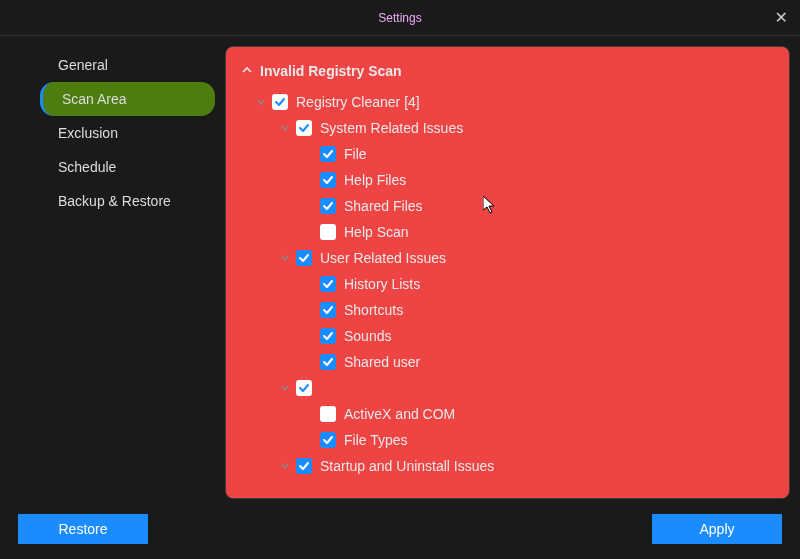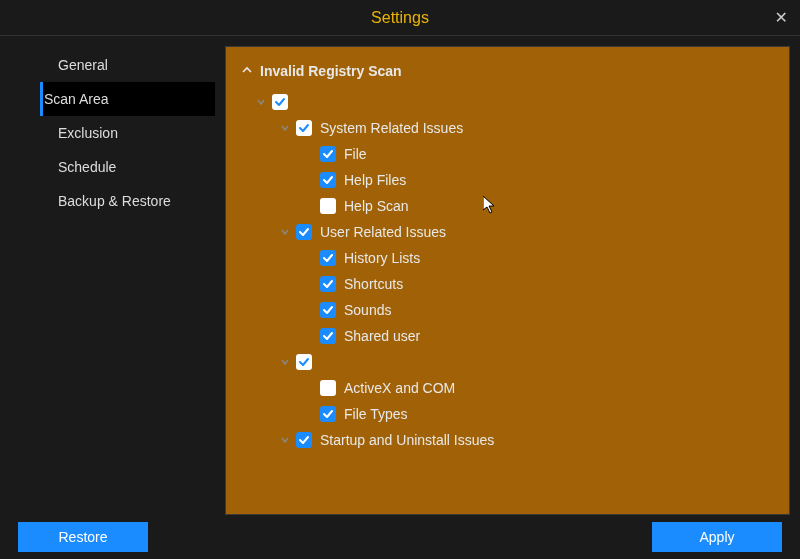--- a/index.html
+++ b/index.html
@@ -1,43 +1,43 @@
 <!DOCTYPE html>
 <html><head>
 <meta charset="utf-8">
 <style>
   * { box-sizing: border-box; margin: 0; padding: 0; font-family: "Segoe UI", Arial, sans-serif; }
   body { background: #0f0f0f; width: 800px; height: 559px; overflow: hidden; color: #e8e8e8; }
   .window { width: 800px; height: 559px; background: #1a1a1a; display: flex; flex-direction: column; }
   .titlebar { height: 36px; display: flex; align-items: center; justify-content: center; position: relative; border-bottom: 1px solid #333; }
-  .titlebar .title { font-size: 16px; color: #eab308; }
+  .titlebar .title { font-size: 12px; color: #f0abfc; }
   .titlebar .close { position: absolute; right: 12px; top: 8px; font-size: 16px; color: #ccc; cursor: pointer; }
   .body { flex: 1; display: flex; min-height: 0; margin-left: 40px; }
   .sidebar { width: 175px; padding-top: 12px; }
   .side-item { padding: 9px 18px; font-size: 14px; color: #ddd; cursor: pointer; }
-  .side-item.active { background: #000000; border-left: 3px solid #1a8cff; padding-left: 1px; }
+  .side-item.active { background: #4d7c0f; border-left: 3px solid #1a8cff; padding-left: 19px; border-radius: 14px; }
   .content-wrap { flex: 1; padding: 10px 10px 0 10px; display: flex; min-height: 0; }
-  .content { flex: 1; background: #a16207; border: 1px solid #3a3a3a; border-radius: 0; position: relative; overflow: hidden; display: flex; text-align: right; }
+  .content { flex: 1; background: #ef4444; border: 1px solid #3a3a3a; border-radius: 8px; position: relative; overflow: hidden; display: flex; text-align: right; }
   .tree-scroll { flex: 1; overflow-y: auto; padding: 10px 4px 10px 10px; }
   
   .tree-scroll::-webkit-scrollbar { width: 14px; }
   .tree-scroll::-webkit-scrollbar-track { background: #2a2a2a; }
   .tree-scroll::-webkit-scrollbar-thumb { background: #5a5a5a; border-radius: 2px; }
   .group-header { display: flex; align-items: center; font-size: 14px; font-weight: 600; padding: 6px 4px 10px 4px; cursor: pointer; }
   .group-header .chev { width: 14px; text-align: center; margin-right: 6px; font-size: 12px; }
   .row { display: flex; align-items: center; height: 26px; font-size: 14px; }
   .indent { display:inline-block; }
   .expander { width: 14px; text-align: center; font-size: 10px; color: #888; cursor: pointer; }
   .cb { width: 16px; height: 16px; border-radius: 3px; margin: 0 8px 0 4px; display: flex; align-items: center; justify-content: center; cursor: pointer; flex-shrink:0; }
   .cb.unchecked { background: #ffffff; }
   .cb.checked-white { background: #ffffff; }
   .cb.checked-blue { background: #1a8cff; }
   .cb svg { width: 12px; height: 12px; display:block; }
   .lbl { color: #e8e8e8; }
-  .footer { height: 44px; display: flex; align-items: center; justify-content: space-between; padding: 0 18px; }
+  .footer { height: 60px; display: flex; align-items: center; justify-content: space-between; padding: 0 18px; }
   .btn { min-width: 130px; height: 30px; background: #1a8cff; color: #fff; border: none; font-size: 14px; cursor: pointer; }
   .cursor { position: absolute; left: 483px; top: 196px; pointer-events: none; }
 </style>
 </head>
 <body>
 
 <div class="window">
   <div class="titlebar">
     <div class="title">Settings</div>
     <div class="close">✕</div>
@@ -65,20 +65,21 @@
               <div class="row">
                 <span class="indent" style="width: 18px;"></span>
                 <span class="expander"><svg viewBox="0 0 8 8" width="8" height="8">
                     <path d="M1 2 L4 6 L7 2" stroke="#888" stroke-width="1.4" fill="none"></path>
                   </svg></span>
                 <span class="cb checked-white">
                   <svg viewBox="0 0 12 12">
                     <path d="M2 6 L5 9 L10 3" stroke="#1a8cff" stroke-width="2" fill="none" stroke-linecap="round" stroke-linejoin="round"></path>
                   </svg>
                 </span>
+                <span class="lbl">Registry Cleaner [4]</span>
               </div>
               <div class="row">
                 <span class="indent" style="width: 42px;"></span>
                 <span class="expander"><svg viewBox="0 0 8 8" width="8" height="8">
                     <path d="M1 2 L4 6 L7 2" stroke="#888" stroke-width="1.4" fill="none"></path>
                   </svg></span>
                 <span class="cb checked-white">
                   <svg viewBox="0 0 12 12">
                     <path d="M2 6 L5 9 L10 3" stroke="#1a8cff" stroke-width="2" fill="none" stroke-linecap="round" stroke-linejoin="round"></path>
                   </svg>
@@ -97,20 +98,30 @@
               </div>
               <div class="row">
                 <span class="indent" style="width: 66px;"></span>
                 <span class="expander"></span>
                 <span class="cb checked-blue">
                   <svg viewBox="0 0 12 12">
                     <path d="M2 6 L5 9 L10 3" stroke="#ffffff" stroke-width="2" fill="none" stroke-linecap="round" stroke-linejoin="round"></path>
                   </svg>
                 </span>
                 <span class="lbl">Help Files</span>
+              </div>
+              <div class="row">
+                <span class="indent" style="width: 66px;"></span>
+                <span class="expander"></span>
+                <span class="cb checked-blue">
+                  <svg viewBox="0 0 12 12">
+                    <path d="M2 6 L5 9 L10 3" stroke="#ffffff" stroke-width="2" fill="none" stroke-linecap="round" stroke-linejoin="round"></path>
+                  </svg>
+                </span>
+                <span class="lbl">Shared Files</span>
               </div>
               <div class="row">
                 <span class="indent" style="width: 66px;"></span>
                 <span class="expander"></span>
                 <span class="cb unchecked"></span>
                 <span class="lbl">Help Scan</span>
               </div>
               <div class="row">
                 <span class="indent" style="width: 42px;"></span>
                 <span class="expander"><svg viewBox="0 0 8 8" width="8" height="8">

